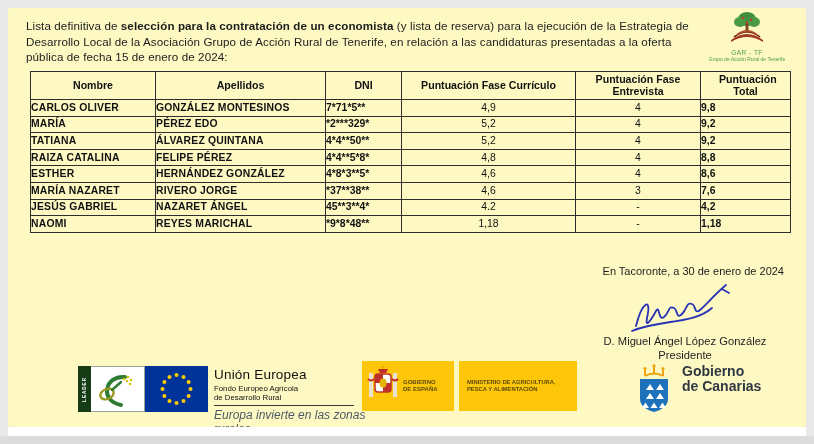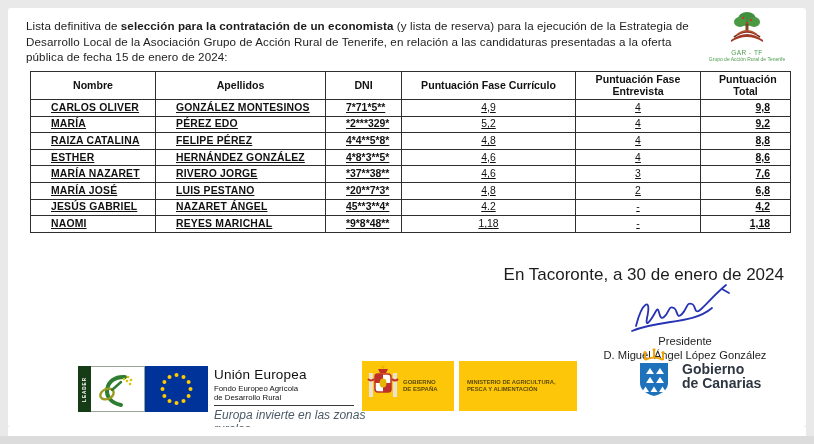--- a/index.html
+++ b/index.html
@@ -4,21 +4,21 @@
 <style>
   html,body{margin:0;padding:0;}
   body{
     width:814px;height:444px;position:relative;overflow:hidden;
     background:#e9e9e9;
     font-family:"Liberation Sans", sans-serif;
     -webkit-font-smoothing:antialiased;
   }
   .doc{
     position:absolute;left:8px;top:8px;width:798px;height:419px;
-    background:#ffffff;border-radius:3px;
+    background:#fef9c3;border-radius:3px;
   }
   .bottom-white{position:absolute;left:8px;top:427px;width:798px;height:9px;background:#ffffff;}
   .bottom-gray{position:absolute;left:0;top:436px;width:814px;height:8px;background:#dcdcdc;}
 
   
   .intro{
     position:absolute;left:18px;top:10px;width:676px;
     font-size:11.6px;line-height:15.6px;color:#1c1c1c;letter-spacing:.1px;
   }
   .intro b{font-weight:700;}
@@ -34,28 +34,28 @@
     border-collapse:collapse;table-layout:fixed;
     font-size:10.4px;color:#111;
   }
   table.results th, table.results td{
     border:1px solid #2e2e2e;overflow:hidden;white-space:nowrap;
   }
   table.results th{
     font-size:10.6px;font-weight:700;text-align:center;vertical-align:middle;
     padding:2px 18px;height:23px;white-space:normal;line-height:11.5px;
   }
-  table.results td{padding:1px 20px;height:13.6px;line-height:12px;vertical-align:middle;text-decoration:underline;}
+  table.results td{padding:1px 0;height:13.6px;line-height:12px;vertical-align:middle;}
   td.c0, td.c1{text-align:left;font-weight:700;letter-spacing:.2px;}
   td.c2{text-align:left;font-weight:700;}
   td.c3, td.c4{text-align:center;font-weight:400;}
-  td.c5{text-align:right;font-weight:700;}
-
-  
-  .dateline{position:absolute;right:22px;top:257px;font-size:17px;color:#1c1c1c;}
+  td.c5{text-align:left;font-weight:700;}
+
+  
+  .dateline{position:absolute;right:22px;top:257px;font-size:11px;color:#1c1c1c;}
   .sig{position:absolute;left:618px;top:272px;}
   .signer{position:absolute;left:552px;top:326px;width:250px;text-align:center;
           font-size:11.2px;color:#1f1f1f;line-height:14px;}
 
   
   .eu-block{position:absolute;left:70px;top:358px;height:46px;display:flex;}
   .leader-strip{width:13px;height:46px;background:#163c16;color:#fff;
     display:flex;align-items:center;justify-content:center;}
   .leader-strip span{writing-mode:vertical-rl;transform:rotate(180deg);
     font-size:4.6px;letter-spacing:1px;font-weight:700;}
@@ -68,21 +68,21 @@
   .eu-text .rule{width:140px;height:1px;background:#3a3a3a;margin:3px 0 2px 0;}
   .eu-text .t3{font-size:12px;font-style:italic;color:#4b5a66;white-space:pre-line;}
 
   .spain{position:absolute;left:354px;top:353px;height:50px;display:flex;}
   .spain .b1{width:92px;height:50px;background:#fdc609;display:flex;align-items:center;}
   .spain .b1 .gob{font-size:6px;font-weight:700;color:#5d4a07;line-height:7px;white-space:pre-line;margin-left:3px;}
   .spain .gap{width:5px;}
   .spain .b2{width:118px;height:50px;background:#fdc609;display:flex;align-items:center;}
   .spain .b2 .min{font-size:5.8px;font-weight:700;color:#5d4a07;line-height:7px;white-space:pre-line;margin-left:8px;}
 
-  .can{position:absolute;left:624px;top:340px;display:flex;align-items:center;}
+  .can{position:absolute;left:624px;top:356px;display:flex;}
   .can .emblem{width:44px;text-align:center;}
   .can .txt{font-size:14px;font-weight:700;color:#2e3642;line-height:14.5px;margin-left:6px;white-space:pre-line;}
 </style>
 </head>
 <body>
 
 <div class="doc">
 
   <div class="intro"><span>Lista definitiva de </span><b>selección para la contratación de un economista</b><span> (y lista de reserva) para la ejecución de la Estrategia de Desarrollo Local de la Asociación Grupo de Acción Rural de Tenerife, en relación a las candidaturas presentadas a la oferta pública de fecha 15 de enero de 2024:</span></div>
 
@@ -135,20 +135,28 @@
         </tr>
         <tr>
           <td class="c0">MARÍA</td>
           <td class="c1">PÉREZ EDO</td>
           <td class="c2">*2***329*</td>
           <td class="c3">5,2</td>
           <td class="c4">4</td>
           <td class="c5">9,2</td>
         </tr>
         <tr>
+          <td class="c0">TATIANA</td>
+          <td class="c1">ÁLVAREZ QUINTANA</td>
+          <td class="c2">4*4**50**</td>
+          <td class="c3">5,2</td>
+          <td class="c4">4</td>
+          <td class="c5">9,2</td>
+        </tr>
+        <tr>
           <td class="c0">RAIZA CATALINA</td>
           <td class="c1">FELIPE PÉREZ</td>
           <td class="c2">4*4**5*8*</td>
           <td class="c3">4,8</td>
           <td class="c4">4</td>
           <td class="c5">8,8</td>
         </tr>
         <tr>
           <td class="c0">ESTHER</td>
           <td class="c1">HERNÁNDEZ GONZÁLEZ</td>
@@ -157,28 +165,20 @@
           <td class="c4">4</td>
           <td class="c5">8,6</td>
         </tr>
         <tr>
           <td class="c0">MARÍA NAZARET</td>
           <td class="c1">RIVERO JORGE</td>
           <td class="c2">*37**38**</td>
           <td class="c3">4,6</td>
           <td class="c4">3</td>
           <td class="c5">7,6</td>
-        </tr>
-        <tr>
-          <td class="c0">MARÍA JOSÉ</td>
-          <td class="c1">LUIS PESTANO</td>
-          <td class="c2">*20**7*3*</td>
-          <td class="c3">4,8</td>
-          <td class="c4">2</td>
-          <td class="c5">6,8</td>
         </tr>
         <tr>
           <td class="c0">JESÚS GABRIEL</td>
           <td class="c1">NAZARET ÁNGEL</td>
           <td class="c2">45**3**4*</td>
           <td class="c3">4.2</td>
           <td class="c4">-</td>
           <td class="c5">4,2</td>
         </tr>
         <tr>
@@ -198,22 +198,22 @@
     <svg width="112" height="54" viewBox="0 0 112 54">
       <g stroke="#2733b5" stroke-width="1.8" fill="none" stroke-linecap="round">
         <path d="M10 46 C16 22 26 16 21 38 C19 48 24 42 30 31 C34 24 32 42 38 37 C44 32 42 25 48 28 C52 30 50 40 56 34 C62 28 60 22 66 24 C70 25 68 35 74 30 C80 25 88 15 100 5"></path>
         <path d="M6 51 C34 39 66 45 86 28"></path>
         <path d="M96 9 L103 13"></path>
       </g>
     </svg>
   </div>
 
   <div class="signer">
+    <div>D. Miguel Ángel López González</div>
     <div>Presidente</div>
-    <div>D. Miguel Ángel López González</div>
   </div>
 
   <div class="eu-block">
     <div class="leader-strip">
       <span>LEADER</span>
     </div>
     <div class="leader-art">
       <svg width="52" height="44" viewBox="0 0 52 44">
         <path d="M34 10 C14 8 8 34 30 38" stroke="#2f7d33" stroke-width="4" fill="none" stroke-linecap="round"></path>
         <ellipse cx="16" cy="27" rx="7" ry="5" fill="none" stroke="#9a9b1f" stroke-width="2.4" transform="rotate(-25 16 27)"></ellipse>

